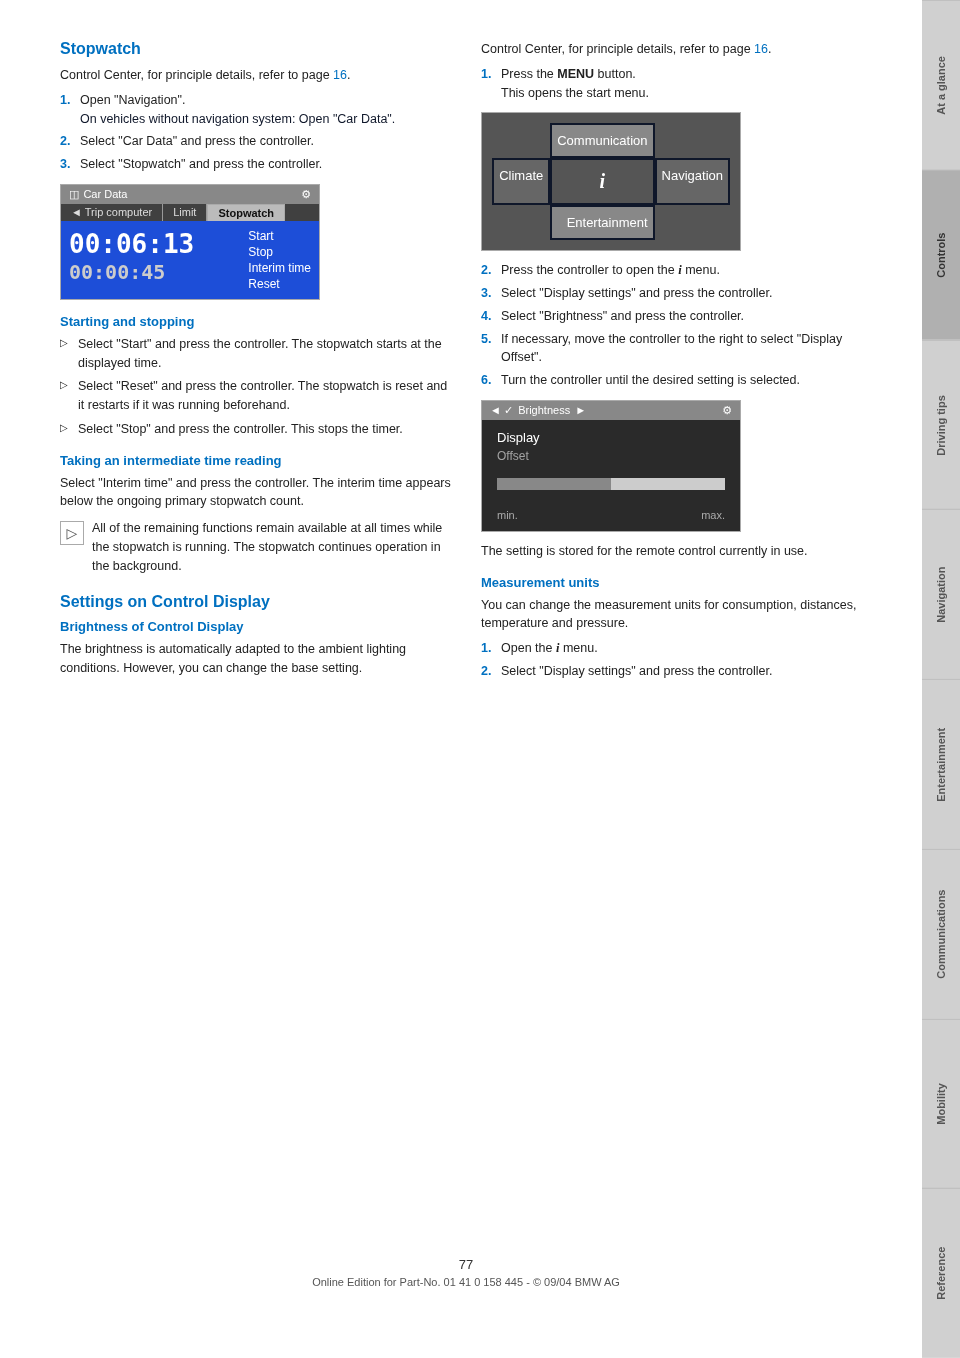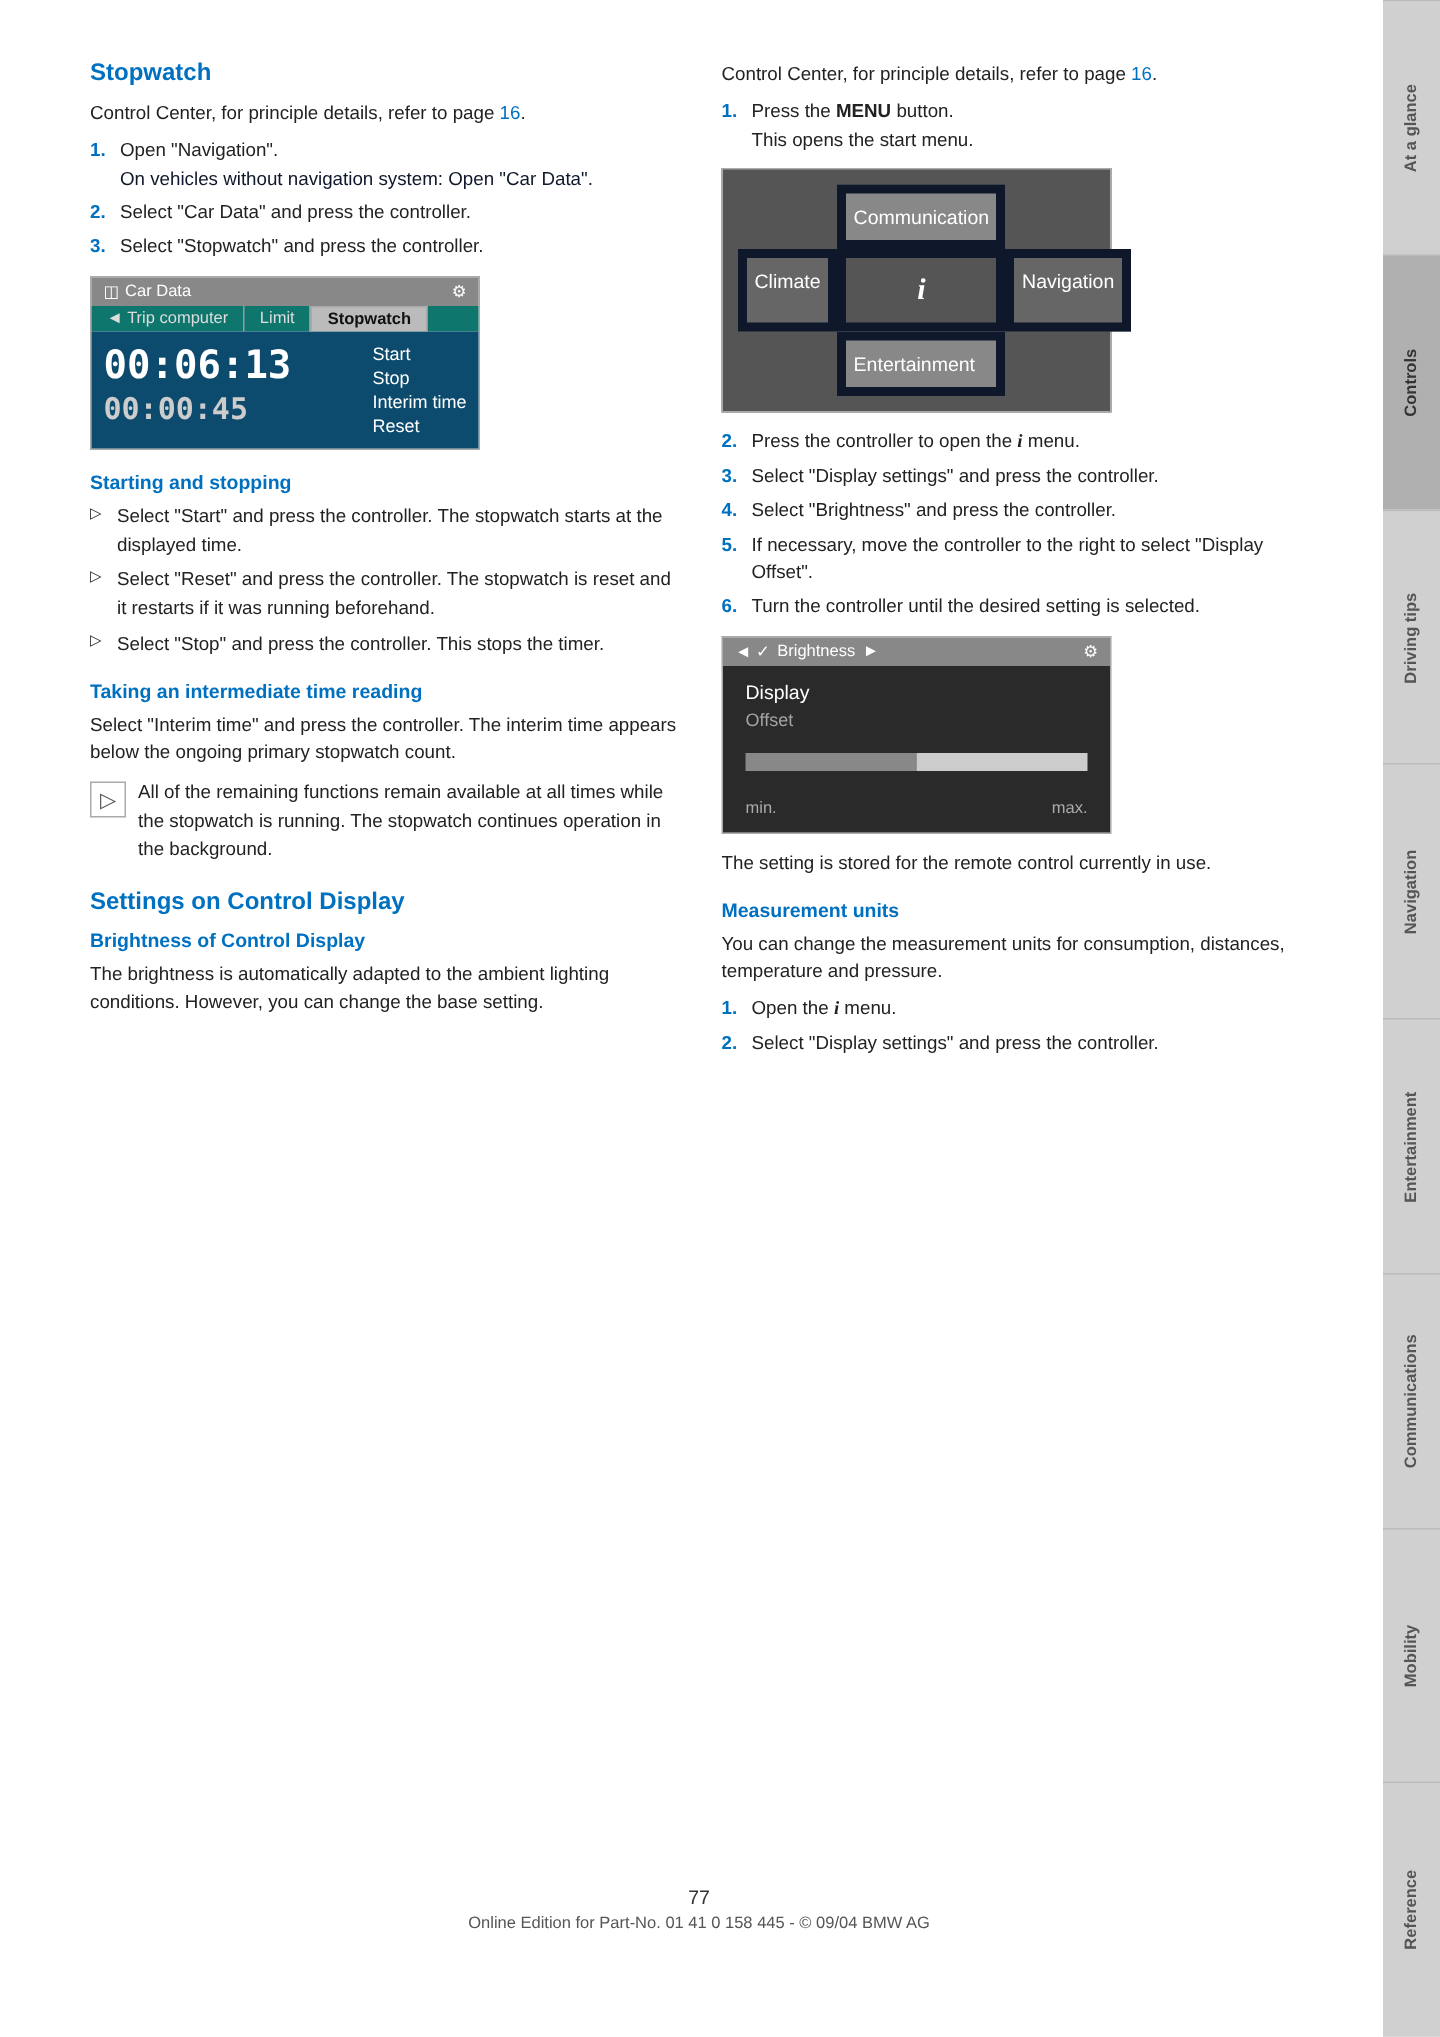--- a/index.html
+++ b/index.html
@@ -177,42 +177,42 @@
 
     .stopwatch-titlebar-left {
       display: flex;
       align-items: center;
       gap: 4px;
       font-size: 11px;
     }
 
     .stopwatch-tabs {
       display: flex;
-      background: #0f766e;
+      background: #404040;
       font-size: 11px;
     }
 
     .stopwatch-tab {
       padding: 2px 10px;
       color: #ddd;
       font-size: 11px;
       border-right: 1px solid #999;
     }
 
     .stopwatch-tab.active-tab {
       background: #bbb;
       color: #111;
       font-weight: bold;
       border: 1px solid #aaa;
       border-bottom: none;
     }
 
     .stopwatch-body {
       display: flex;
-      background: #0c4a6e;
+      background: #1d4ed8;
       padding: 8px;
       min-height: 70px;
     }
 
     .stopwatch-times {
       flex: 1;
     }
 
     .stopwatch-time-main {
       font-size: 26px;
@@ -260,24 +260,24 @@
     .comm-grid {
       display: grid;
       grid-template-columns: 1fr 1fr 1fr;
       grid-template-rows: auto auto auto;
       gap: 0;
       width: 100%;
     }
 
     .comm-cell {
       padding: 10px 5px;
-      text-align: left;
+      text-align: right;
       color: #fff;
       font-size: 12px;
-      border: 6px solid #0f172a;
+      border: 2px solid #0f172a;
       background: #666;
     }
 
     .comm-cell.center-cell {
       background: #888;
       display: flex;
       align-items: center;
       justify-content: center;
     }
 

